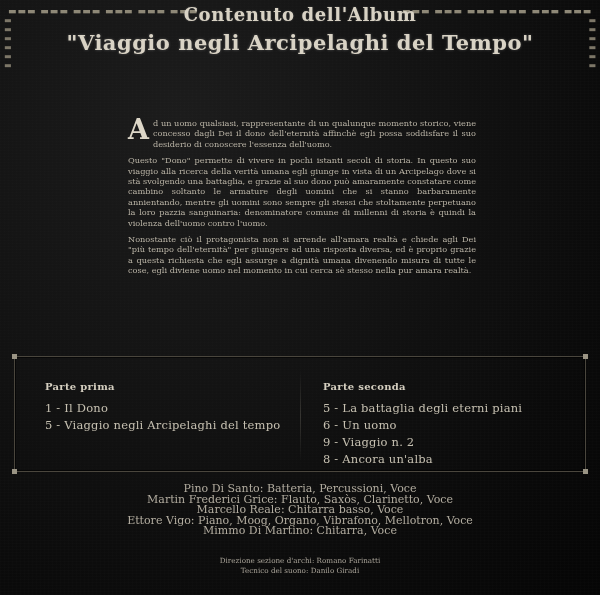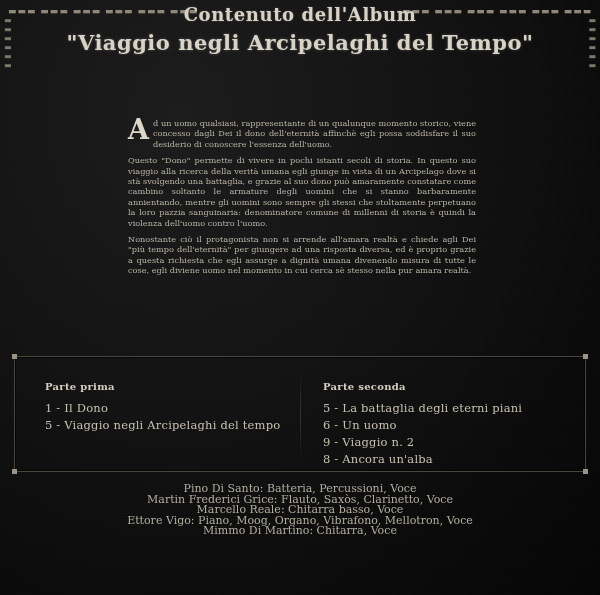--- a/index.html
+++ b/index.html
@@ -244,13 +244,17 @@
   </div>
 
   <div class="credits">
     <div class="credits-line">Pino Di Santo: Batteria, Percussioni, Voce</div>
     <div class="credits-line">Martin Frederici Grice: Flauto, Saxòs, Clarinetto, Voce</div>
     <div class="credits-line">Marcello Reale: Chitarra basso, Voce</div>
     <div class="credits-line">Ettore Vigo: Piano, Moog, Organo, Vibrafono, Mellotron, Voce</div>
     <div class="credits-line">Mimmo Di Martino: Chitarra, Voce</div>
   </div>
 
+  <div class="credits-bottom">
+    <div class="credits-line">Direzione sezione d'archi: Romano Farinatti</div>
+    <div class="credits-line">Tecnico del suono: Danilo Giradi</div>
+  </div>
 </div>
 
 </body></html>

